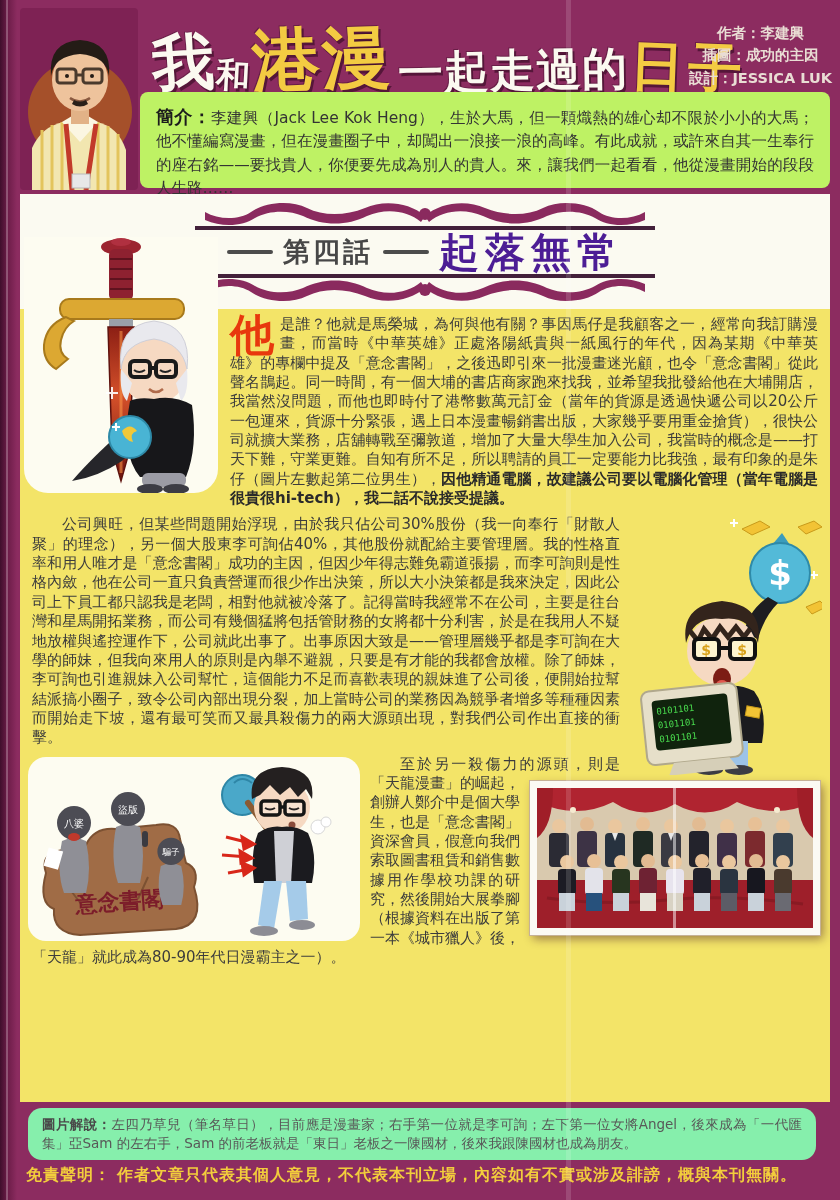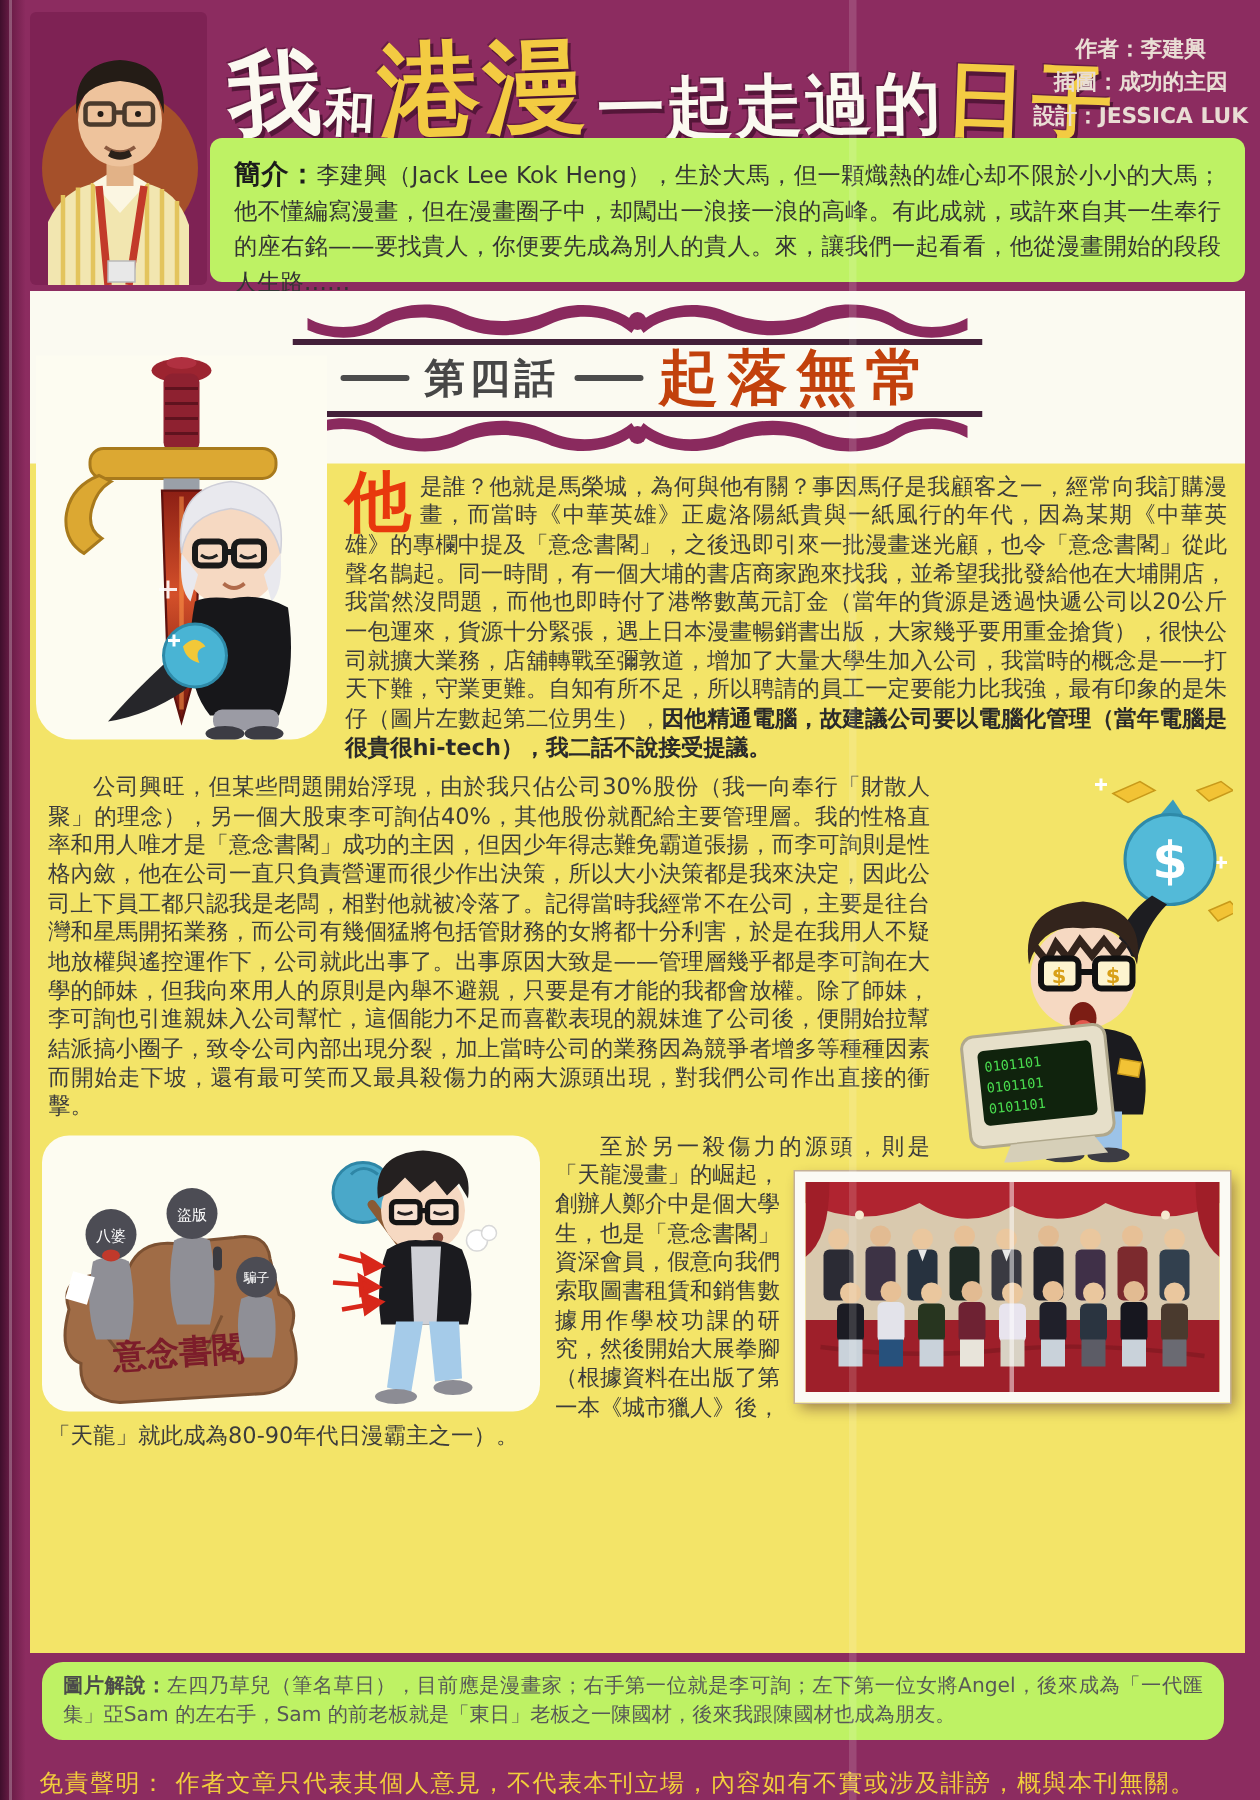--- a/index.html
+++ b/index.html
@@ -35,42 +35,42 @@
 
   
   .main{margin:0 10px 0 20px;height:908px;overflow:hidden;background:#f3e468;
     padding:8px 12px 4px 12px;box-sizing:border-box;position:relative;}
   .chapter{background:#fbfaf1;margin:-8px -12px 6px -12px;padding:6px 0 5px 0;text-align:center;}
   .chapter svg{display:block;margin:0 auto;}
   .chapter .flip{transform:scale(1,-1);}
   .chapter-text{display:flex;align-items:center;justify-content:center;gap:10px;margin:2px 0;}
   .dashbar{width:46px;height:4px;background:#4c4c4c;border-radius:2px;}
   .chapter-label{font-size:27px;font-weight:bold;color:#474747;letter-spacing:3px;}
-  .chapter-title{font-size:40px;font-weight:bold;color:#c2410c;letter-spacing:6px;line-height:1;}
+  .chapter-title{font-size:40px;font-weight:bold;color:#4c1d95;letter-spacing:6px;line-height:1;}
 
   .main p{margin:0 0 7px 0;color:#3c3c3c;font-size:15px;line-height:1.29;text-align:justify;}
   .indent{text-indent:2em;}
   .dropcap{float:left;font-size:44px;line-height:.85;color:#e8380d;font-weight:bold;margin:1px 6px 0 0;}
   .bold-seg{font-weight:bold;color:#2a2a2a;}
 
   
   .ill-sword{float:left;width:186px;height:176px;margin:0 12px 2px 0;position:relative;}
   .ill-sword .art{position:absolute;left:-8px;top:-78px;width:194px;height:256px;
     background:#fdfcf1;border-radius:0 0 24px 24px;}
   .ill-money{float:right;width:192px;height:264px;margin:-4px -4px 4px 10px;}
   .ill-walk{float:left;width:332px;height:184px;margin:2px 10px 2px -4px;background:#fdfcf1;border-radius:18px;}
   .ill-photo{float:right;width:276px;height:140px;margin:2px -2px 4px 10px;
     border:7px solid #fbfaf4;box-shadow:0 0 0 1px #c5b197, 3px 4px 9px rgba(55,8,35,.45);}
   .clearer{clear:both;}
 
   
-  .caption-box{margin:6px 24px 0 28px;background:#bef264;border-radius:14px;
+  .caption-box{margin:6px 24px 0 28px;background:#86efac;border-radius:14px;
     padding:7px 14px;color:#585858;font-size:13.5px;line-height:1.42;text-align:justify;}
   .caption-label{font-weight:bold;color:#4a4a4a;}
-  .disclaimer{margin:19px 20px 0 26px;color:#f2cd3c;font-weight:normal;font-size:16px;
+  .disclaimer{margin:5px 20px 0 26px;color:#f2cd3c;font-weight:bold;font-size:16px;
     letter-spacing:1px;white-space:nowrap;}
   .disclaimer .dl{margin-right:6px;}
 </style>
 </head>
 <body>
 
 <div class="spine">
     <div class="scratch"></div>
   </div>
 

